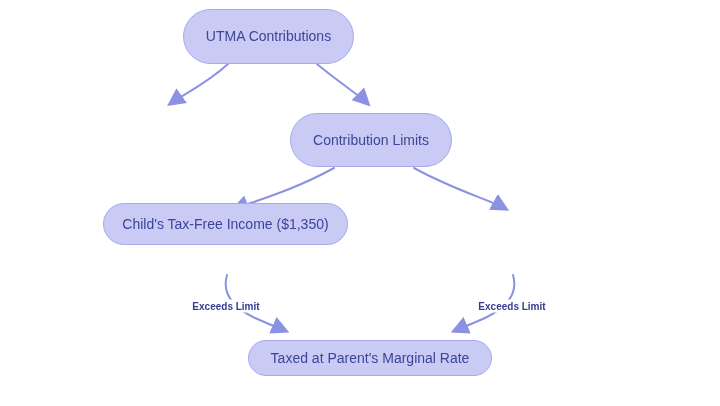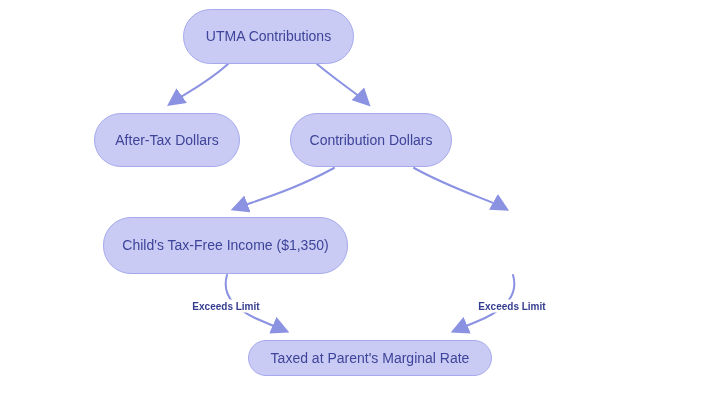--- a/index.html
+++ b/index.html
@@ -78,25 +78,24 @@
     <path class="link" d="M 228 64 C 206 84, 184 94, 170 104" marker-end="url(#arrowhead)"></path>
     <path class="link" d="M 317 64 C 341 84, 358 94, 368 104" marker-end="url(#arrowhead)"></path>
     <path class="link" d="M 334 168 C 294 190, 258 200, 234 209" marker-end="url(#arrowhead)"></path>
     <path class="link" d="M 414 168 C 454 190, 490 200, 506 209" marker-end="url(#arrowhead)"></path>
     <path class="link" d="M 227 275 C 222 292, 230 306, 255 318 C 268 324, 277 327, 286 331" marker-end="url(#arrowhead)"></path>
     <path class="link" d="M 513 275 C 518 292, 510 306, 485 318 C 472 324, 463 327, 454 331" marker-end="url(#arrowhead)"></path>
   </svg>
 
   <div class="node" style="left:183px;top:9px;width:171px;height:55px;">UTMA Contributions</div>
 
-  <div class="node" style="left:94px;top:113px;width:146px;height:54px;">After-Tax Dollars</div>
 
-  <div class="node" style="left:290px;top:113px;width:162px;height:54px;">Contribution Dollars</div>
+  <div class="node" style="left:290px;top:113px;width:162px;height:54px;">Contribution Limits</div>
 
-  <div class="node" style="left:103px;top:217px;width:245px;height:57px;">Child's Tax-Free Income ($1,350)</div>
+  <div class="node" style="left:103px;top:203px;width:245px;height:42px;">Child's Tax-Free Income ($1,350)</div>
 
 
   <div class="node" style="left:248px;top:340px;width:244px;height:36px;">Taxed at Parent's Marginal Rate</div>
 
   <div class="edge-label" style="left:226px;top:306px;">Exceeds Limit</div>
 
   <div class="edge-label" style="left:512px;top:306px;">Exceeds Limit</div>
 
 </div>
 

